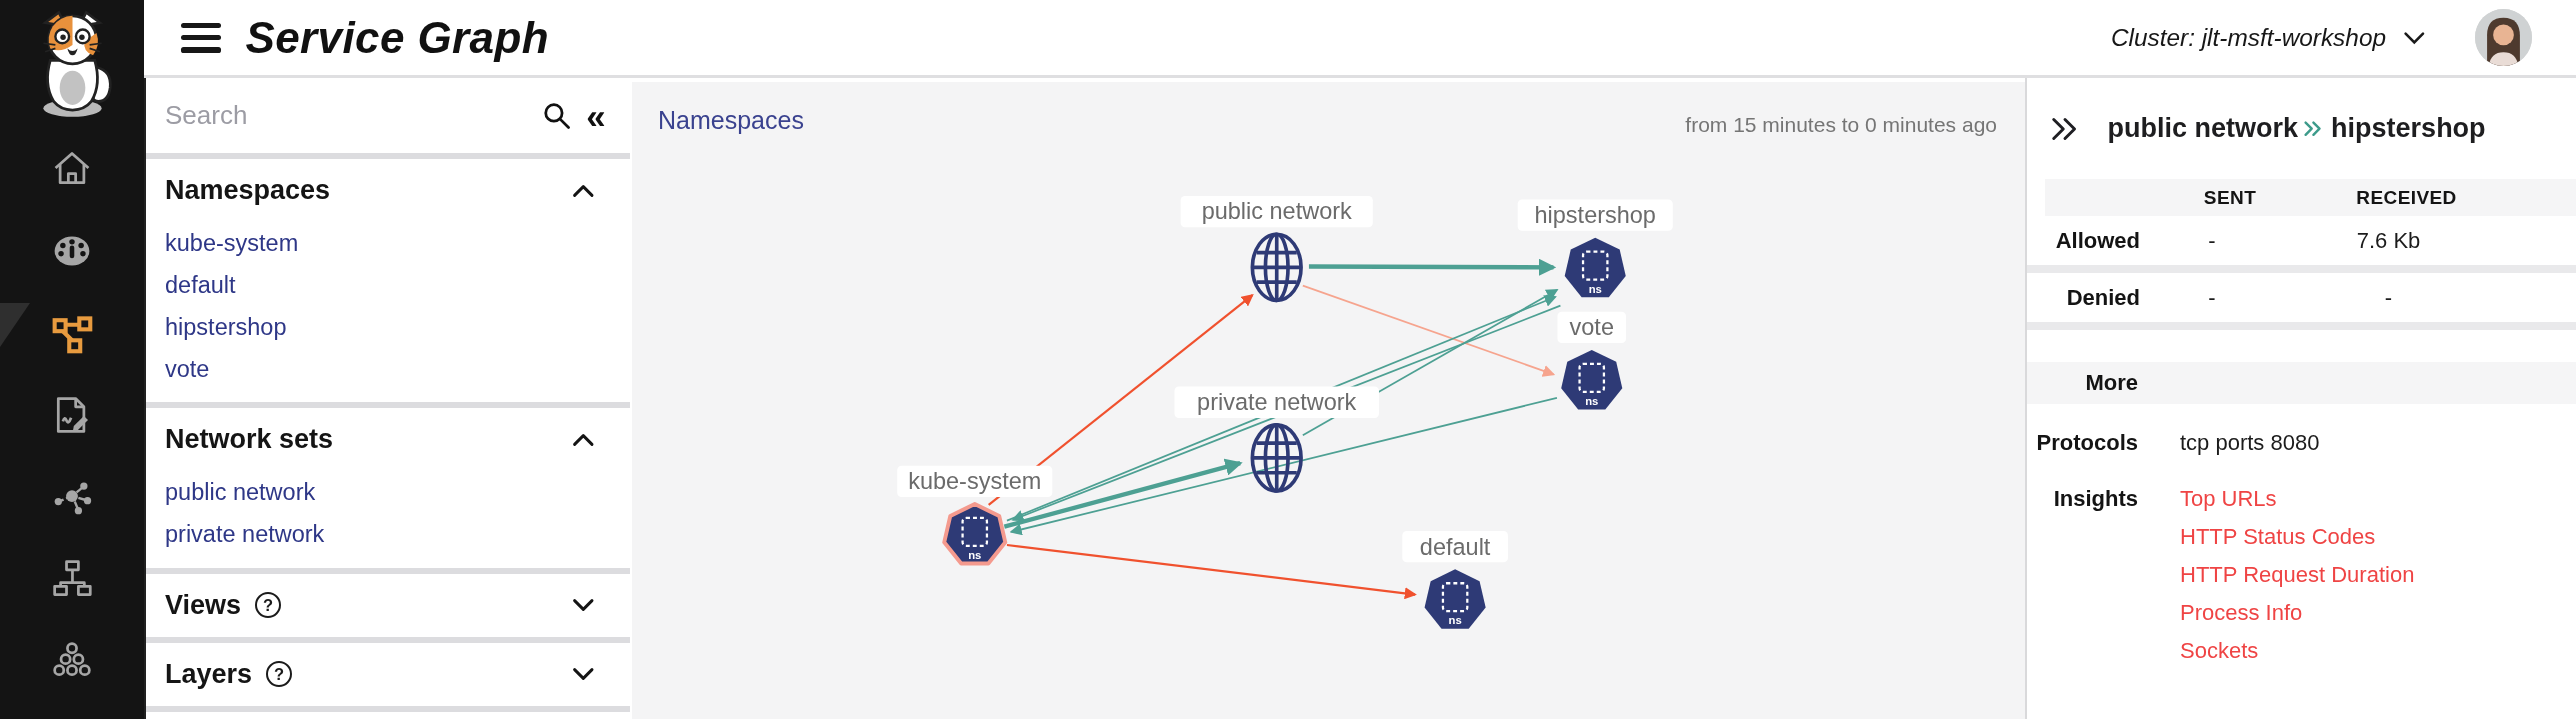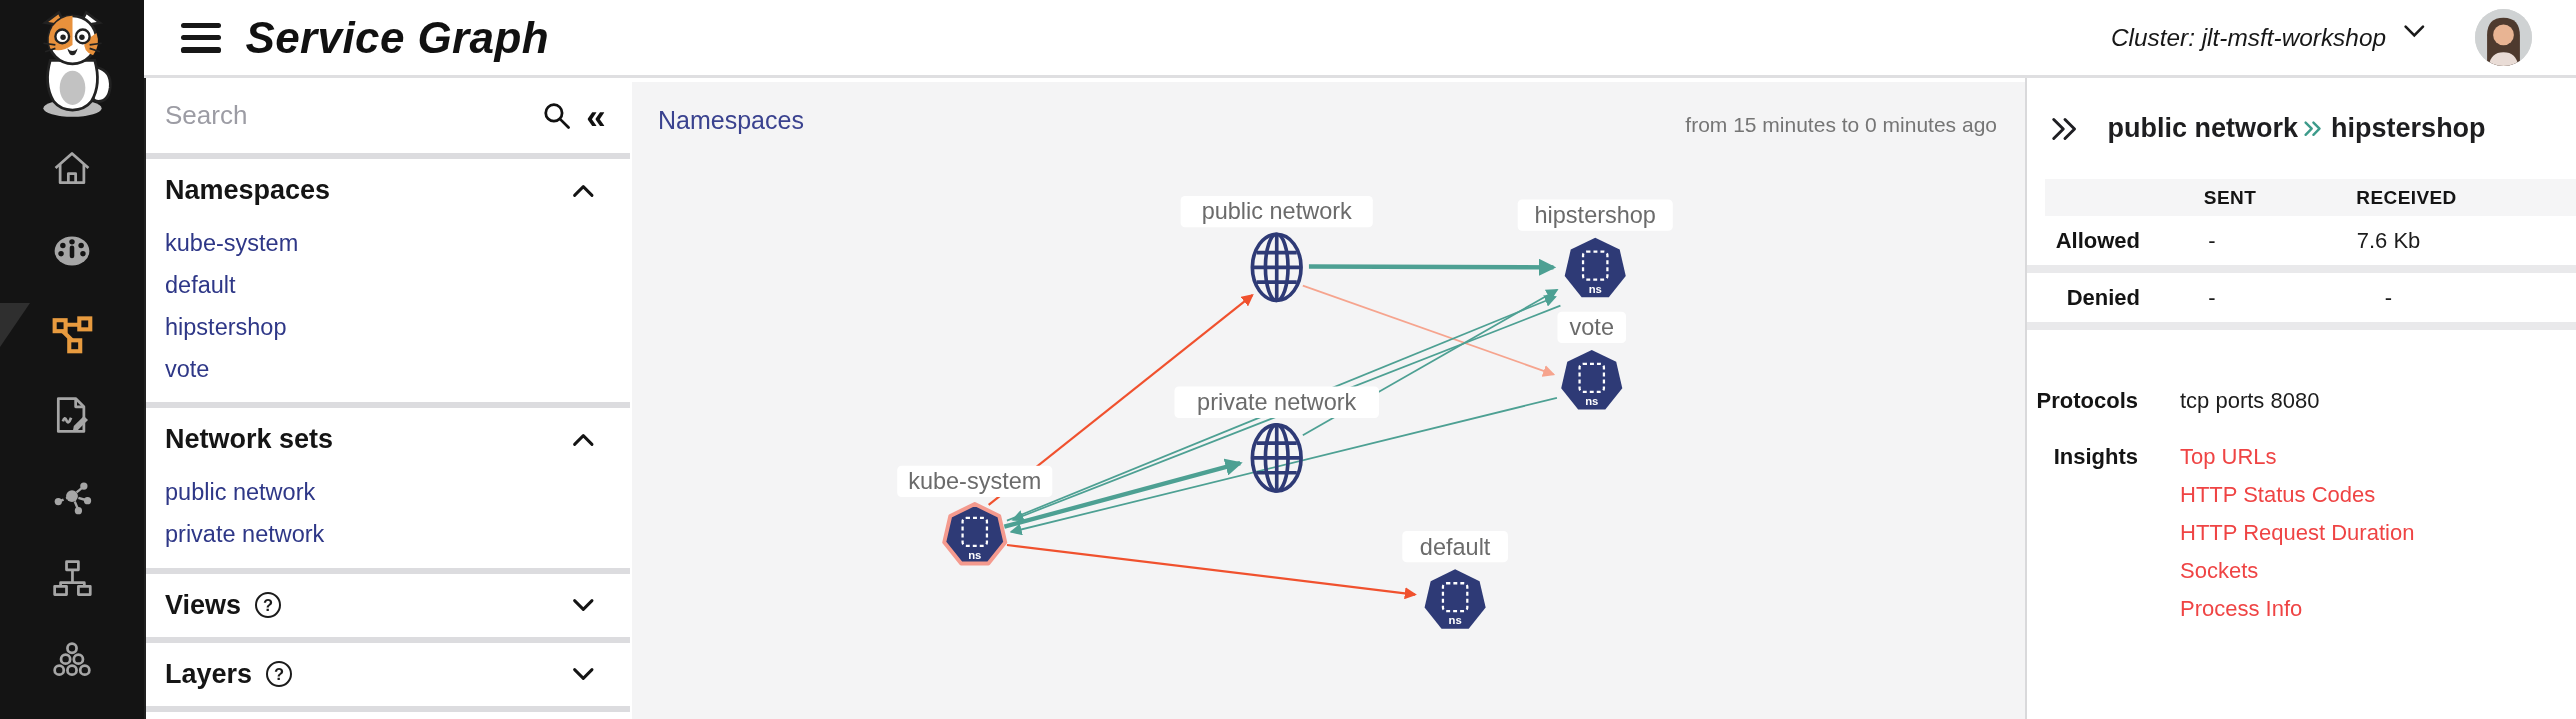--- a/index.html
+++ b/index.html
@@ -16,21 +16,21 @@
   .rail-notch { position:absolute; left:0; top:303px; width:0; height:0;
                 border-left:30px solid #2f2f2f; border-bottom:44px solid transparent; }
 
   
   .header { position:absolute; left:144px; top:0; width:2432px; height:78px; background:#fff;
             border-bottom:3.5px solid #dfdfe1; display:flex; align-items:center; z-index:4;font-style:italic; }
   .hamburger { margin-left:37px; width:40px; height:30px; display:flex; flex-direction:column; justify-content:space-between; cursor:pointer; }
   .hamburger span { display:block; height:5.2px; background:#171717; border-radius:2.6px; }
   .app-title { margin-left:24.4px; font-size:44px; font-weight:800; color:#111; letter-spacing:0.4px; }
   .header-right { margin-left:auto; display:flex; align-items:center; margin-right:44px; }
-  .cluster-box { display:flex; cursor:pointer; }
+  .cluster-box { display:flex; align-items:center; cursor:pointer; }
   .cluster-label { font-size:24.4px; color:#181818; }
   .cluster-caret { margin-left:17.4px; width:22.6px; height:14px; }
   .avatar { margin-left:49px; width:57px; height:57px; border-radius:50%; overflow:hidden; background:#d7d7d7; cursor:pointer; }
 
   
   .sidebar { position:absolute; left:144px; top:78px; width:486px; height:641px; background:#dcdcdf;
              border-left:2.6px solid #202020; display:flex; flex-direction:column; z-index:3; }
   .sb-card { background:#fff; flex:none; }
   .sb-gap { height:6.1px; flex:none; }
   .search-card { height:75px; display:flex; align-items:center; padding:0 19px 0 19px; }
@@ -390,32 +390,35 @@
       </div>
       <div class="dt-row">
         <div class="dt-rowlabel">Denied</div>
         <div class="dt-val">-</div>
         <div class="dt-val">-</div>
         <div></div>
       </div>
     </div>
 
     <div class="dt-more-gap"></div>
+    <div class="dt-more">
+      <div class="dt-more-label">More</div>
+    </div>
 
     <div class="kv-row">
       <div class="kv-label">Protocols</div>
       <div class="kv-value">tcp ports 8080</div>
     </div>
 
     <div class="kv-row" style="margin-top:30px;">
       <div class="kv-label">Insights</div>
       <div class="kv-value kv-list">
           <div class="insight-item">Top URLs</div>
           <div class="insight-item">HTTP Status Codes</div>
           <div class="insight-item">HTTP Request Duration</div>
+          <div class="insight-item">Process Info</div>
           <div class="insight-item">Sockets</div>
-          <div class="insight-item">Process Info</div>
         </div>
     </div>
   </div>
 
 </div>
 
 
 </body></html>

